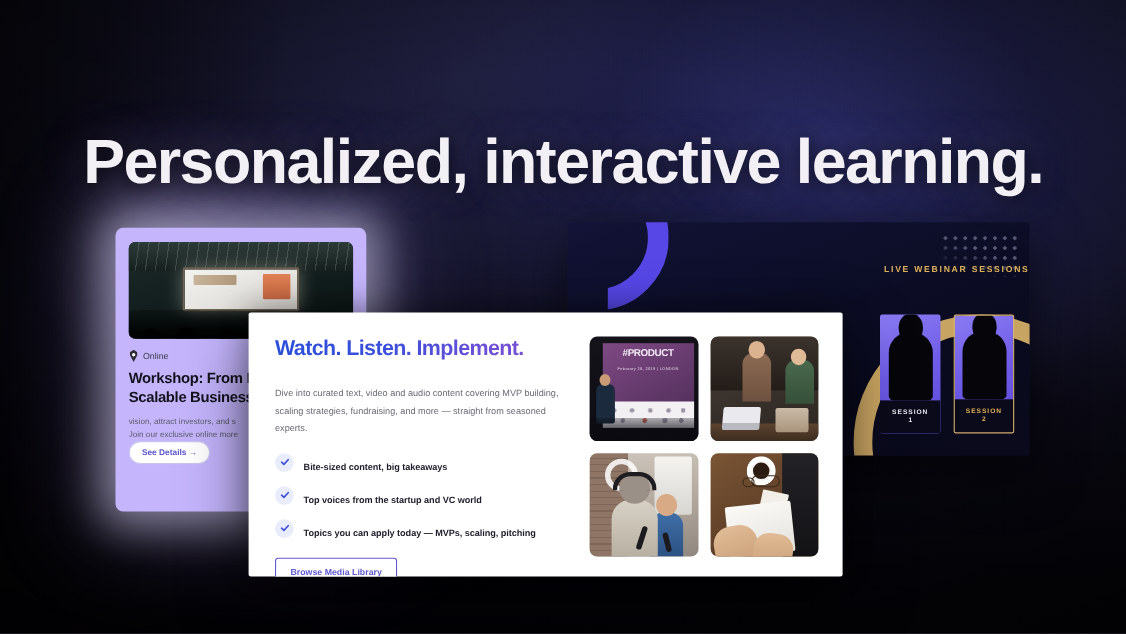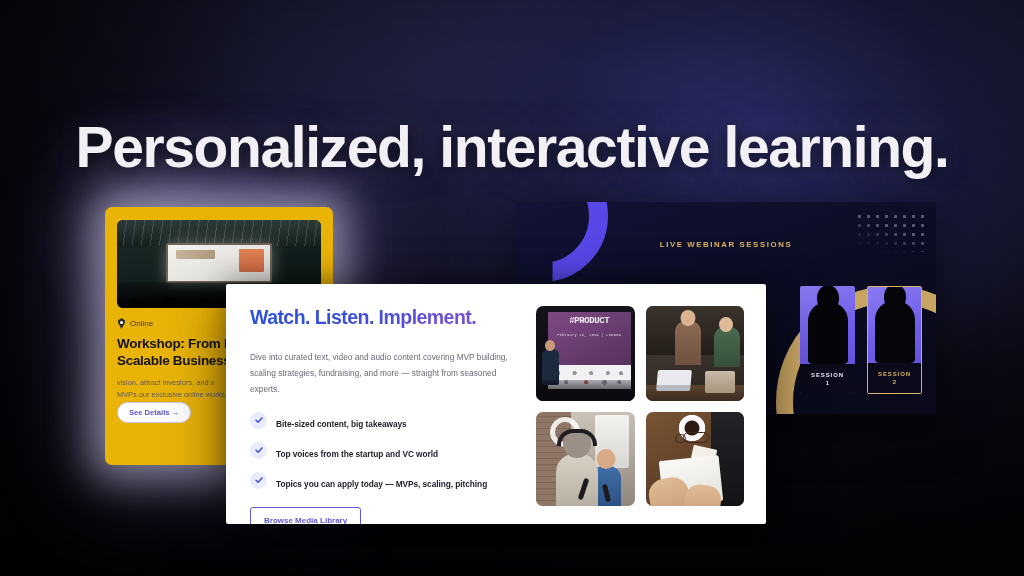--- a/index.html
+++ b/index.html
@@ -53,21 +53,21 @@
     text-shadow:0 2px 18px rgba(0,0,0,.75), 0 0 42px rgba(150,140,210,.30);
     z-index:6;
   }
 
   
   .card{ position:absolute; border-radius:4px; overflow:hidden; }
 
   
   #card-left{
     left:105px; top:207px; width:228px; height:258px;
-    background:#eab308; border-radius:7px;
+    background:#c4b5fd; border-radius:7px;
     box-shadow:0 0 40px 14px rgba(226,220,255,.55), 0 0 90px 26px rgba(170,150,235,.22),
                0 14px 34px rgba(0,0,0,.55);
     z-index:3;
   }
   #card-left .inner{ padding:13px 12px 10px 12px; height:100%; }
   .left-photo{
     width:100%; height:88px; border-radius:6px; overflow:hidden; position:relative;
     background:linear-gradient(170deg,#1d2a28 0%, #13201f 45%, #0a1211 100%);
   }
   .lp-roof{
@@ -148,21 +148,21 @@
     background-size:9px 9px;
     -webkit-mask-image:linear-gradient(200deg,#000 44%, rgba(0,0,0,.25) 70%, rgba(0,0,0,0) 92%);
             mask-image:linear-gradient(200deg,#000 44%, rgba(0,0,0,.25) 70%, rgba(0,0,0,0) 92%);
   }
   .wb-gold-arc{
     position:absolute; right:-72px; bottom:-104px; width:232px; height:232px;
     border-radius:50%; border:17px solid #d9b268;
     opacity:.92;
   }
   .wb-kicker{
-    position:absolute; left:0; right:0; top:38px; text-align:center;
+    position:absolute; left:0; right:0; top:38px; text-align:right;
     font-size:7.8px; font-weight:700; letter-spacing:1.6px; color:#e0b258;
   }
   .wb-title{
     position:absolute; left:0; right:0; top:49px; text-align:center;
     font-size:36px; font-weight:700; letter-spacing:-.6px;
     background:linear-gradient(180deg,#ffffff 34%, #c6c6d4 62%, #8f8fa5 100%);
     -webkit-background-clip:text; background-clip:text; color:transparent;
     text-shadow:0 3px 10px rgba(0,0,0,.55);
   }
   .wb-sessions{
@@ -229,21 +229,21 @@
     border:1px solid #6159d0; border-radius:3px;
     padding:8px 13px; background:#fff;
   }
   .cc-grid{
     flex:1; display:grid; grid-template-columns:1fr 1fr; grid-template-rows:1fr 1fr;
     gap:11px;
   }
   .thumb{ border-radius:7px; overflow:hidden; position:relative; background:#2a2a33; }
 
   
-  .t1{ background:linear-gradient(180deg,#15131a 0%, #0d0c12 100%);font-family:Liberation Mono, monospace; }
+  .t1{ background:linear-gradient(180deg,#15131a 0%, #0d0c12 100%); }
   .t1 .scr{
     position:absolute; left:12%; top:6%; width:84%; height:62%;
     background:linear-gradient(150deg,#7e4a82 0%, #6d3f74 40%, #53305c 100%);
   }
   .t1 .scr b{
     position:absolute; left:0; right:0; top:7%; text-align:center;
     font-size:9px; font-weight:700; color:#f3eaf5; letter-spacing:-.4px;
   }
   .t1 .scr i{
     position:absolute; left:0; right:0; top:37%; text-align:center;
@@ -432,21 +432,21 @@
         <span>Online</span>
       </div>
 
       <div class="left-title">
         <div>Workshop: From I</div>
         <div>Scalable Business</div>
       </div>
 
       <div class="left-body">
         <div>vision, attract investors, and s</div>
-        <div>MVPs our exclusive online works</div>
+        <div>Join our exclusive online more</div>
       </div>
 
       <div class="left-btn">See Details →</div>
     </div>
   </div>
 
   <div class="card" id="card-right">
     <div class="wb-arc"></div>
     <div class="wb-dots"></div>
     <div class="wb-gold-arc"></div>

